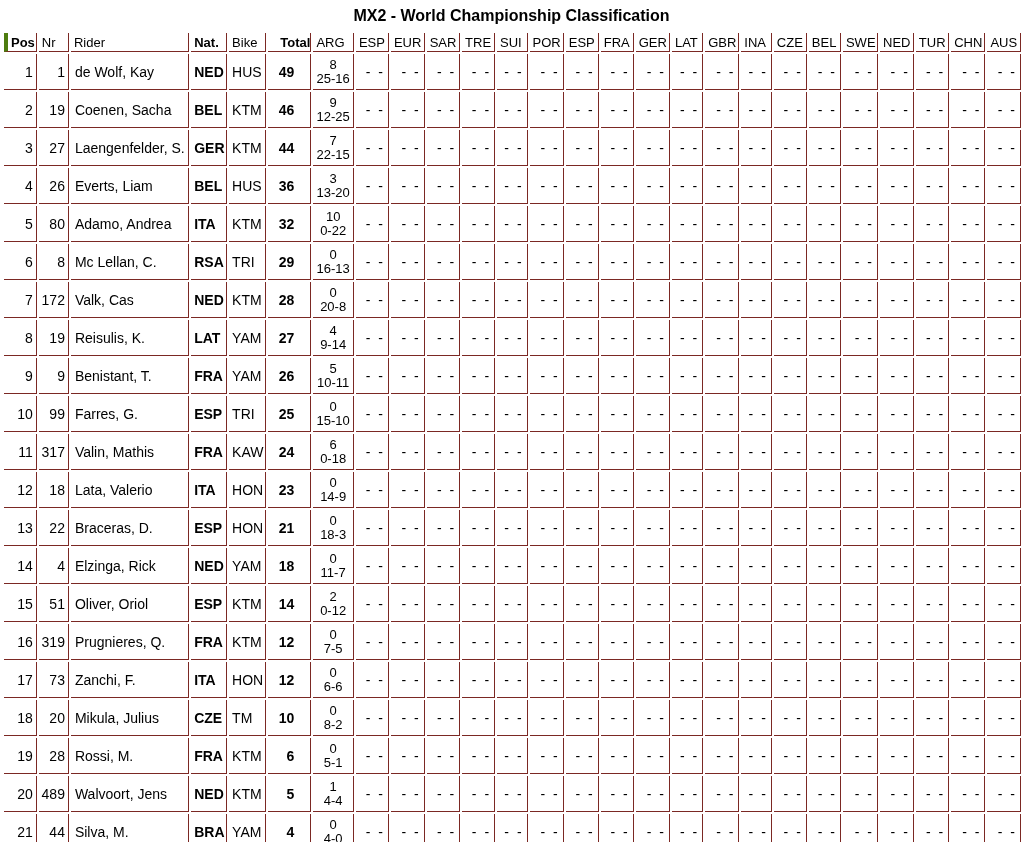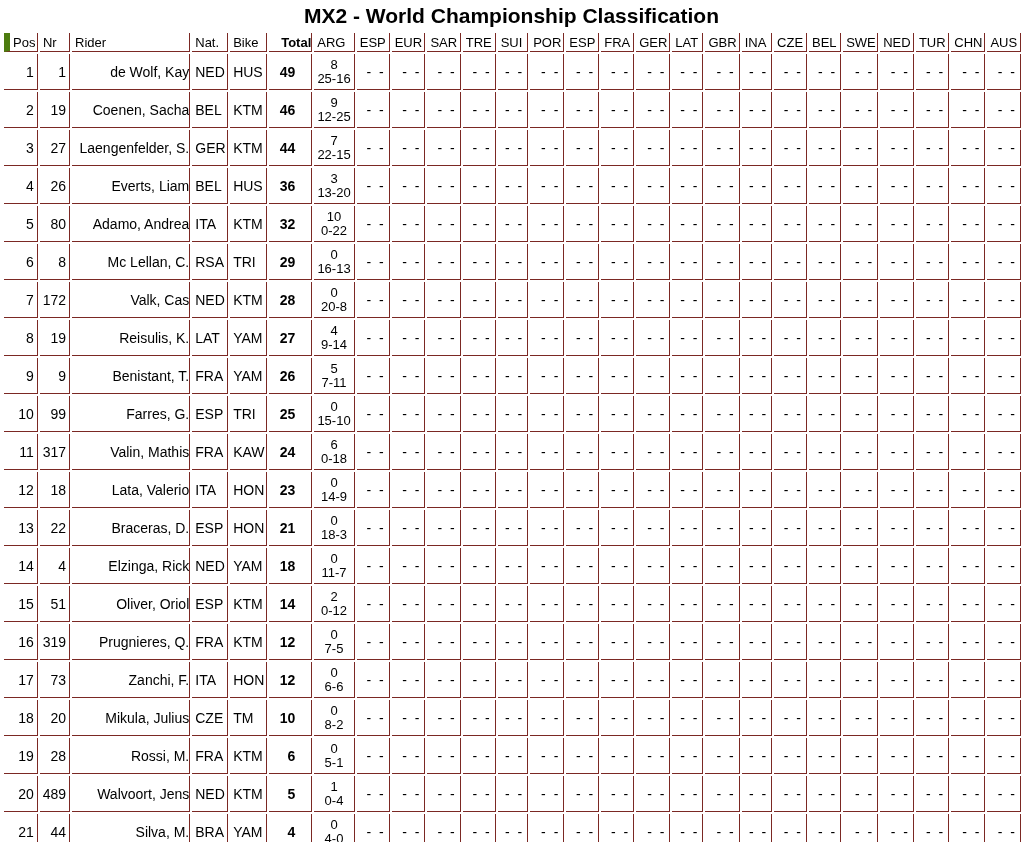--- a/index.html
+++ b/index.html
@@ -6,21 +6,21 @@
     margin: 0; padding: 0;
     width: 1023px; height: 842px;
     overflow: hidden;
     background: #ffffff;
     font-family: "Liberation Sans", "DejaVu Sans", sans-serif;
     color: #000000;
   }
   .title {
     width: 1023px;
     text-align: center;
-    font-size: 21px;
+    font-size: 16px;
     font-weight: bold;
     padding-top: 3px;
     height: 28px;
     line-height: 26px;
   }
   .table-wrap { padding-left: 2px; }
   table {
     border-collapse: separate;
     border-spacing: 2px;
     table-layout: fixed;
@@ -33,37 +33,37 @@
     white-space: nowrap;
     padding: 0;
   }
   thead th {
     height: 18px;
     font-weight: normal;
     text-align: left;
     padding-left: 3px;
     vertical-align: middle;
   }
-  thead th:first-child { border-left: 6px solid #4d7c0f; }
+  thead th:first-child { border-left: 4px solid #4d7c0f; font-weight: bold; }
   thead th.c5 { font-weight: bold; }
   tbody td {
     height: 35px;
     vertical-align: middle;
     font-size: 14px;
   }
   .c0 { width: 26px; }
   .c1 { width: 30px; margin-top: 32px; }
   .c2 { width: 118px; }
-  .c3 { width: 34px; }
+  .c3 { width: 34px; font-weight: bold; }
   .c4 { width: 36px; }
   .c5 { width: 38px; text-align: right; }
   .c6 { width: 45px; }
   .c7 { width: 33px; }
   tbody td.c0, tbody td.c1 { text-align: right; padding-right: 3px; }
-  tbody td.c2 { text-align: right; padding-left: 4px; }
+  tbody td.c2 { text-align: left; padding-left: 4px; }
   tbody td.c3, tbody td.c4 { text-align: left; padding-left: 3px; }
   tbody td.c5 { text-align: right; padding-right: 16px; font-weight: bold; }
   tbody td.c6 { text-align: center; font-size: 13px; }
   tbody td.c6 div { line-height: 14px; }
   tbody td.c7 { text-align: right; padding-right: 3px; letter-spacing: 2px; }
 </style>
 </head>
 <body>
 
 <div class="title">MX2 - World Championship Classification</div>
@@ -351,21 +351,21 @@
         </tr>
         <tr>
           <td class="c0">9</td>
           <td class="c1">9</td>
           <td class="c2">Benistant, T.</td>
           <td class="c3">FRA</td>
           <td class="c4">YAM</td>
           <td class="c5">26</td>
           <td class="c6">
             <div>5</div>
-            <div>7-11</div>
+            <div>10-11</div>
           </td>
           <td class="c7">- -</td>
           <td class="c7">- -</td>
           <td class="c7">- -</td>
           <td class="c7">- -</td>
           <td class="c7">- -</td>
           <td class="c7">- -</td>
           <td class="c7">- -</td>
           <td class="c7">- -</td>
           <td class="c7">- -</td>
@@ -692,21 +692,21 @@
         </tr>
         <tr>
           <td class="c0">20</td>
           <td class="c1">489</td>
           <td class="c2">Walvoort, Jens</td>
           <td class="c3">NED</td>
           <td class="c4">KTM</td>
           <td class="c5">5</td>
           <td class="c6">
             <div>1</div>
-            <div>0-4</div>
+            <div>4-4</div>
           </td>
           <td class="c7">- -</td>
           <td class="c7">- -</td>
           <td class="c7">- -</td>
           <td class="c7">- -</td>
           <td class="c7">- -</td>
           <td class="c7">- -</td>
           <td class="c7">- -</td>
           <td class="c7">- -</td>
           <td class="c7">- -</td>

